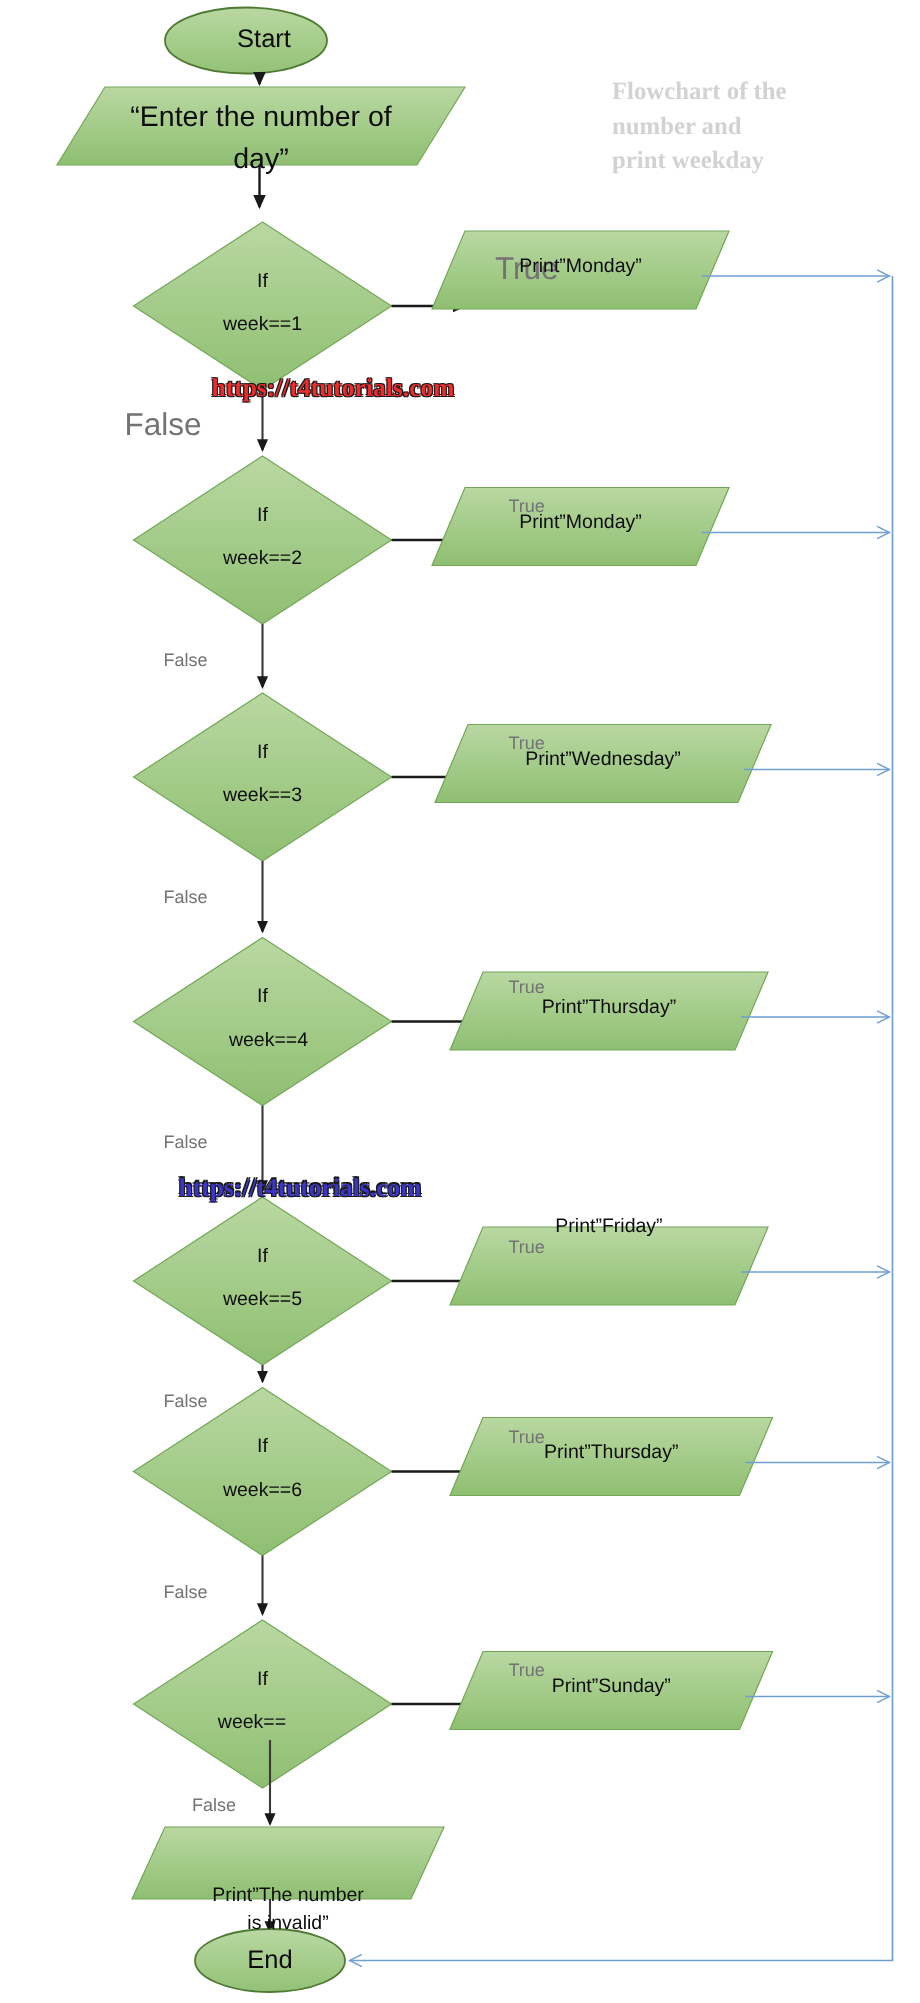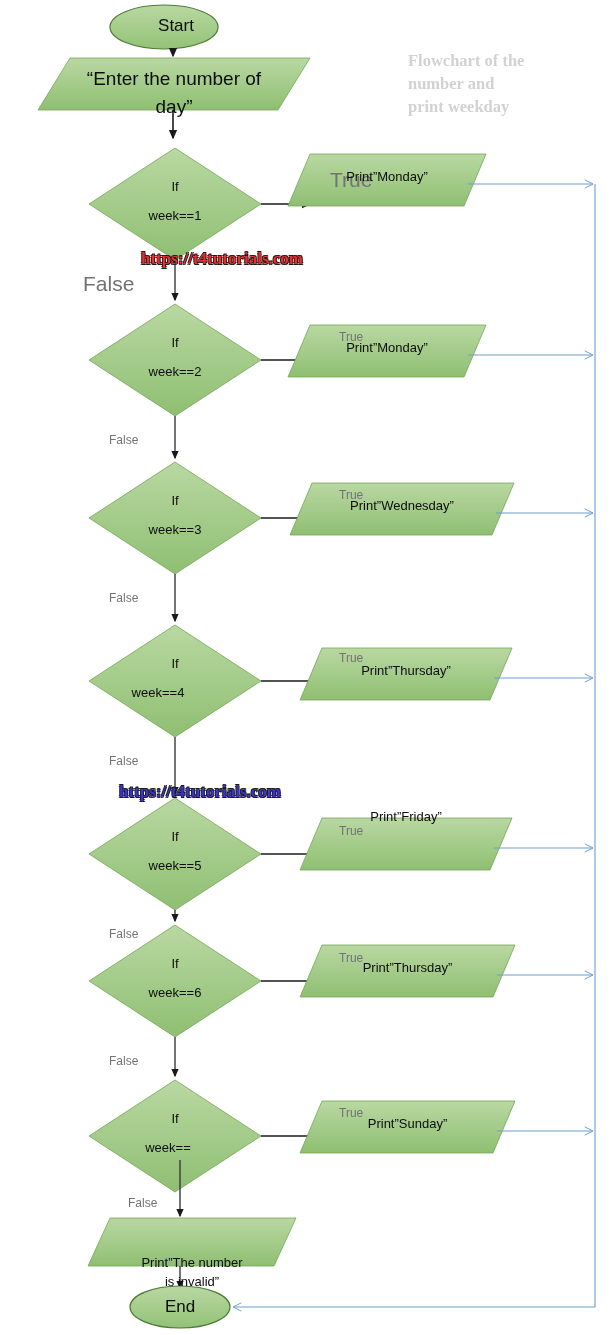--- a/index.html
+++ b/index.html
@@ -191,21 +191,21 @@
       <div class="shape-label" style="left:115px; top:363px; width:120px; font-size:13px;">week==2</div>
       <div class="edge-label" style="left:339px; top:330px;">True</div>
       <div class="edge-label" style="left:109px; top:433px;">False</div>
       <div class="shape-label" style="left:296px; top:339px; width:182px; font-size:13px;">Print”Monday”</div>
       <div class="shape-label" style="left:115px; top:492px; width:120px; font-size:13px;">If</div>
       <div class="shape-label" style="left:115px; top:521px; width:120px; font-size:13px;">week==3</div>
       <div class="edge-label" style="left:339px; top:488px;">True</div>
       <div class="edge-label" style="left:109px; top:591px;">False</div>
       <div class="shape-label" style="left:298px; top:497px; width:208px; font-size:13px;">Print”Wednesday”</div>
       <div class="shape-label" style="left:115px; top:655px; width:120px; font-size:13px;">If</div>
-      <div class="shape-label" style="left:98px; top:684px; width:120px; font-size:13px;">week==4</div>
+      <div class="shape-label" style="left:119px; top:684px; width:120px; font-size:13px;">week==4</div>
       <div class="edge-label" style="left:339px; top:651px;">True</div>
       <div class="edge-label" style="left:109px; top:754px;">False</div>
       <div class="shape-label" style="left:308px; top:662px; width:196px; font-size:13px;">Print”Thursday”</div>
       <div class="shape-label" style="left:115px; top:828px; width:120px; font-size:13px;">If</div>
       <div class="shape-label" style="left:115px; top:857px; width:120px; font-size:13px;">week==5</div>
       <div class="edge-label" style="left:339px; top:824px;">True</div>
       <div class="edge-label" style="left:109px; top:927px;">False</div>
       <div class="shape-label" style="left:308px; top:808px; width:196px; font-size:13px;">Print”Friday”</div>
       <div class="shape-label" style="left:115px; top:955px; width:120px; font-size:13px;">If</div>
       <div class="shape-label" style="left:115px; top:984px; width:120px; font-size:13px;">week==6</div>

